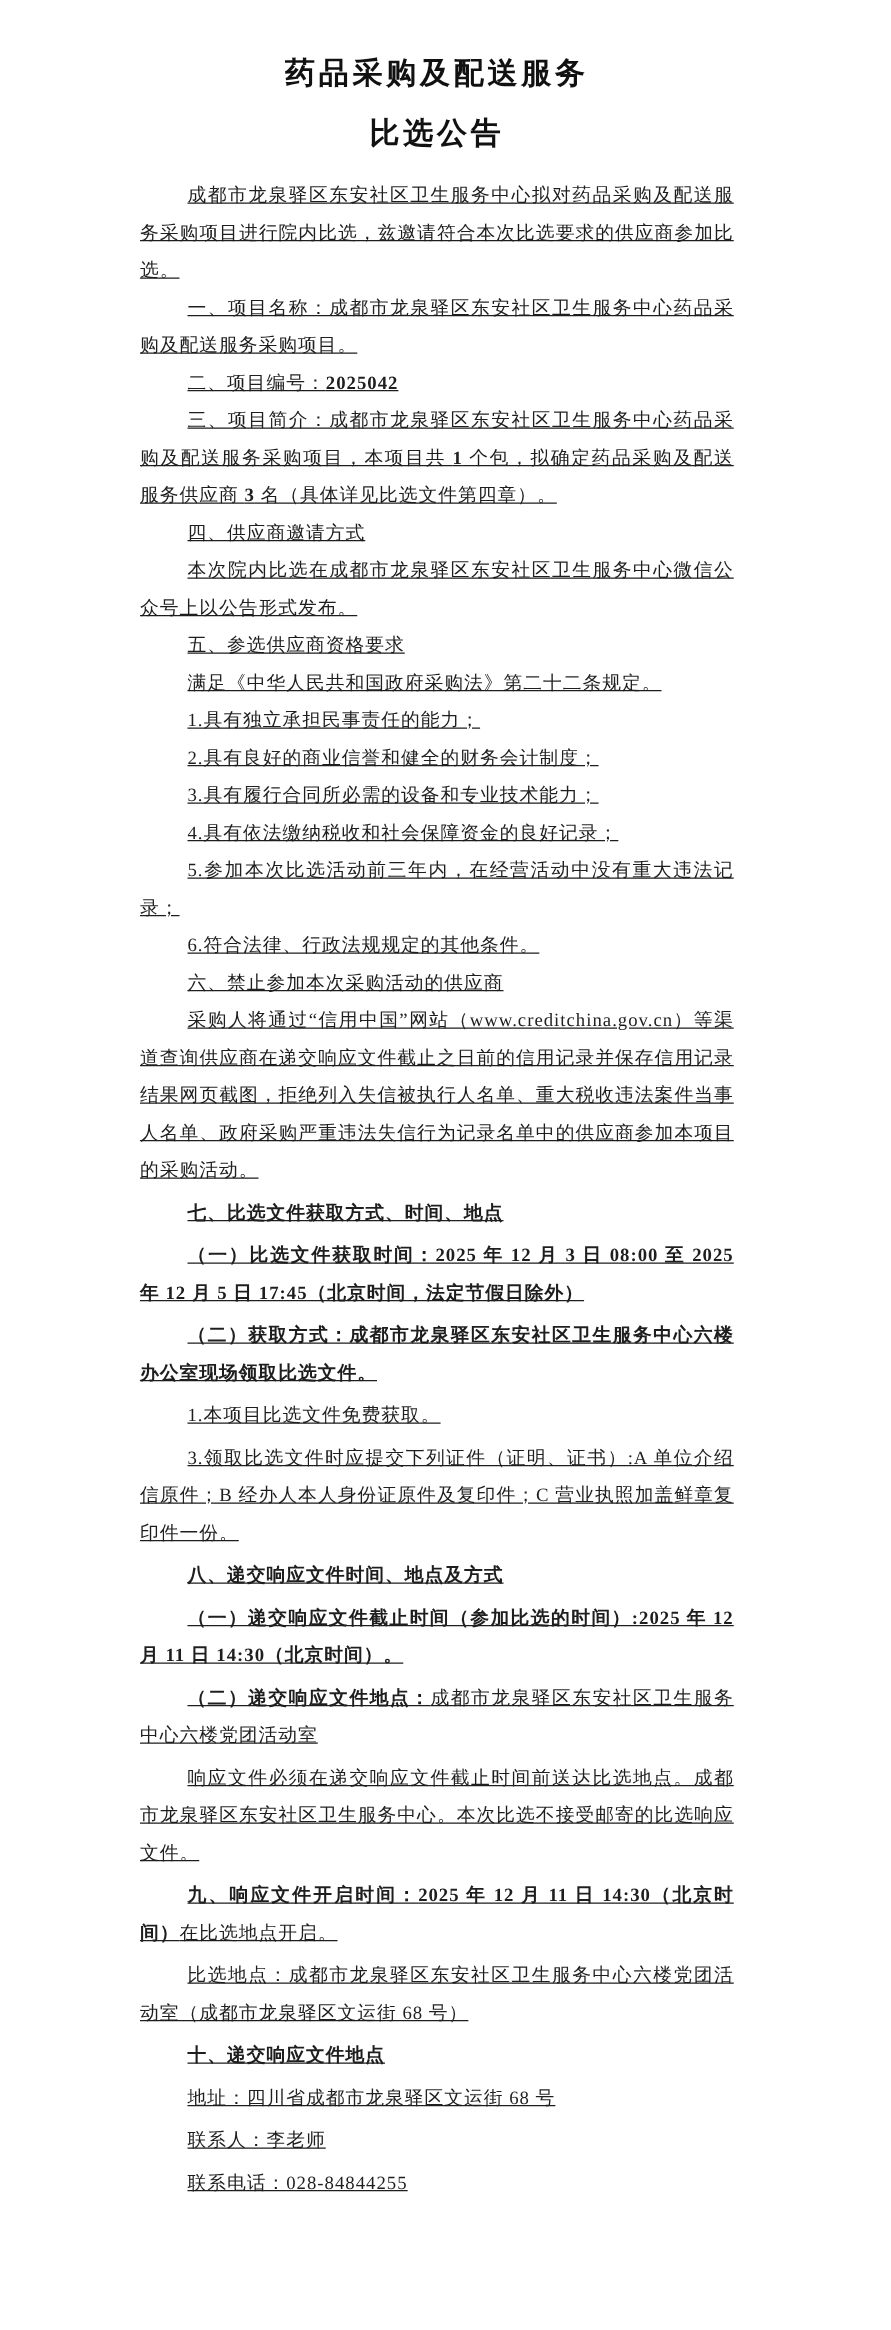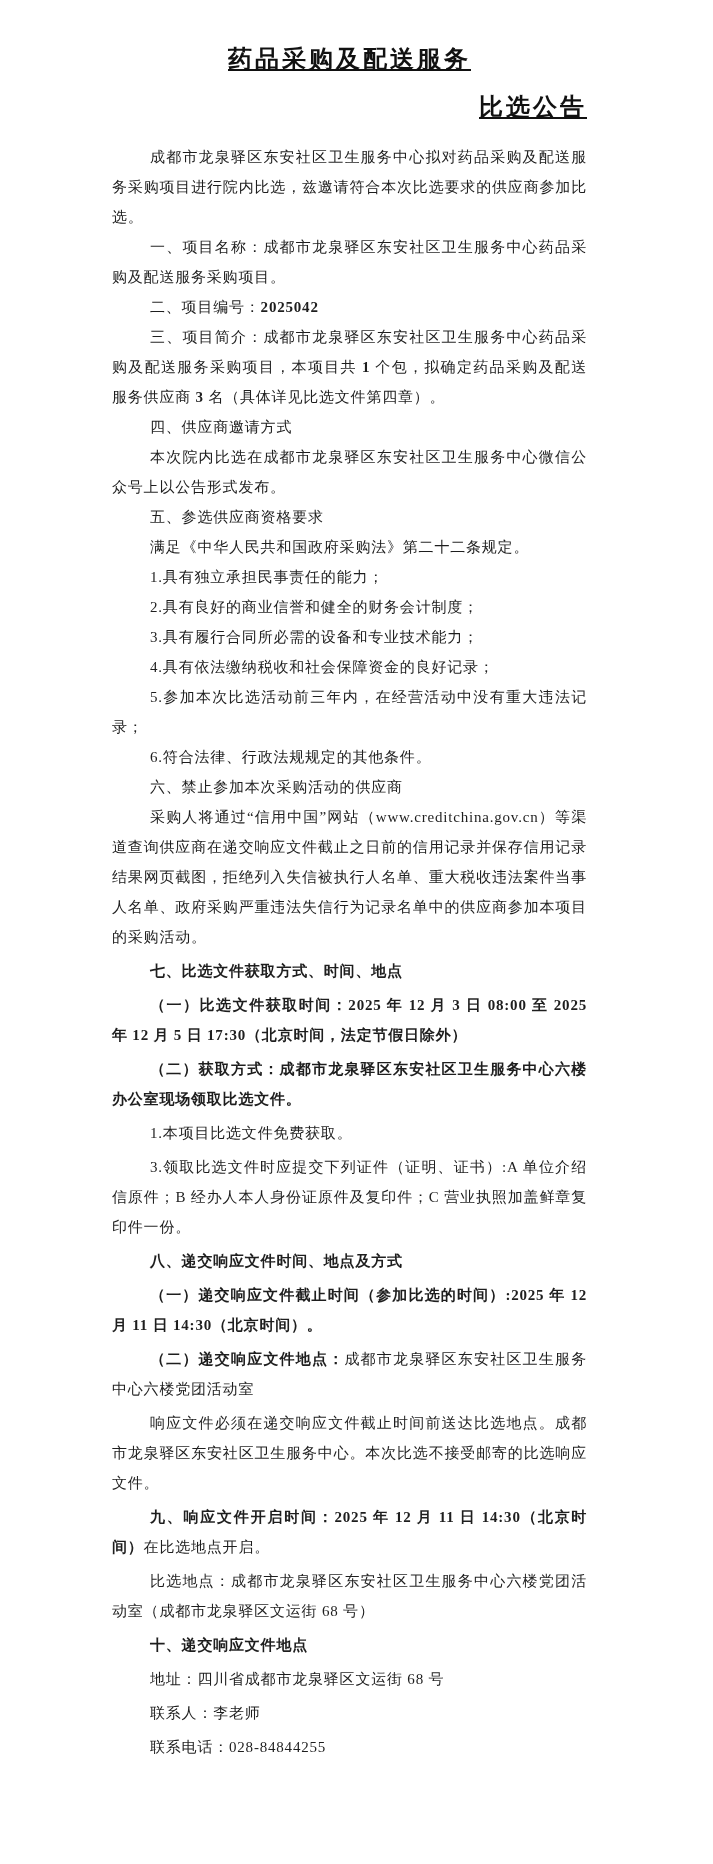--- a/index.html
+++ b/index.html
@@ -13,32 +13,32 @@
     font-family:"Liberation Serif","DejaVu Serif",serif;
   }
   .doc-title{
     margin:0;
     text-align:center;
     font-size:24px;
     font-weight:700;
     letter-spacing:3px;
     line-height:30px;
     color:#111;
-    text-decoration:underline;
   }
-  .doc-title.second{margin-top:18px;text-align:right;}
+  .doc-title.second{margin-top:18px;}
   .body-block{margin-top:20px;}
   p.line{
     margin:0;
     font-size:15px;
     line-height:30px;
     letter-spacing:0.8px;
     text-indent:38px;
     text-align:justify;
     color:#1e1e1e;
+    text-decoration:underline;
   }
   p.sp{margin-top:4px;}
   .head{
     font-weight:700;
     font-family:"Liberation Sans","DejaVu Sans",sans-serif;
     letter-spacing:1px;
   }
   .bold{font-weight:700;}
   .b{font-weight:700;}
 </style>
@@ -69,21 +69,21 @@
     <p class="line">2.具有良好的商业信誉和健全的财务会计制度；</p>
     <p class="line">3.具有履行合同所必需的设备和专业技术能力；</p>
     <p class="line">4.具有依法缴纳税收和社会保障资金的良好记录；</p>
     <p class="line">5.参加本次比选活动前三年内，在经营活动中没有重大违法记录；</p>
     <p class="line">6.符合法律、行政法规规定的其他条件。</p>
 
     <p class="line">六、禁止参加本次采购活动的供应商</p>
     <p class="line">采购人将通过“信用中国”网站（www.creditchina.gov.cn）等渠道查询供应商在递交响应文件截止之日前的信用记录并保存信用记录结果网页截图，拒绝列入失信被执行人名单、重大税收违法案件当事人名单、政府采购严重违法失信行为记录名单中的供应商参加本项目的采购活动。</p>
 
     <p class="line head sp">七、比选文件获取方式、时间、地点</p>
-    <p class="line bold sp">（一）比选文件获取时间：2025 年 12 月 3 日 08:00 至 2025 年 12 月 5 日 17:30（北京时间，法定节假日除外）</p>
+    <p class="line bold sp">（一）比选文件获取时间：2025 年 12 月 3 日 08:00 至 2025 年 12 月 5 日 17:45（北京时间，法定节假日除外）</p>
     <p class="line bold sp">（二）获取方式：成都市龙泉驿区东安社区卫生服务中心六楼办公室现场领取比选文件。</p>
     <p class="line sp">1.本项目比选文件免费获取。</p>
     <p class="line sp">3.领取比选文件时应提交下列证件（证明、证书）:A 单位介绍信原件；B 经办人本人身份证原件及复印件；C 营业执照加盖鲜章复印件一份。</p>
 
     <p class="line head sp">八、递交响应文件时间、地点及方式</p>
     <p class="line bold sp">（一）递交响应文件截止时间（参加比选的时间）:2025 年 12 月 11 日 14:30（北京时间）。</p>
     <p class="line sp"><span class="bold">（二）递交响应文件地点：</span><span>成都市龙泉驿区东安社区卫生服务中心六楼党团活动室</span></p>
     <p class="line sp">响应文件必须在递交响应文件截止时间前送达比选地点。成都市龙泉驿区东安社区卫生服务中心。本次比选不接受邮寄的比选响应文件。</p>
 
     <p class="line sp"><span class="head">九、响应文件开启时间：</span><span class="bold">2025 年 12 月 11 日 14:30（北京时间）</span><span>在比选地点开启。</span></p>

